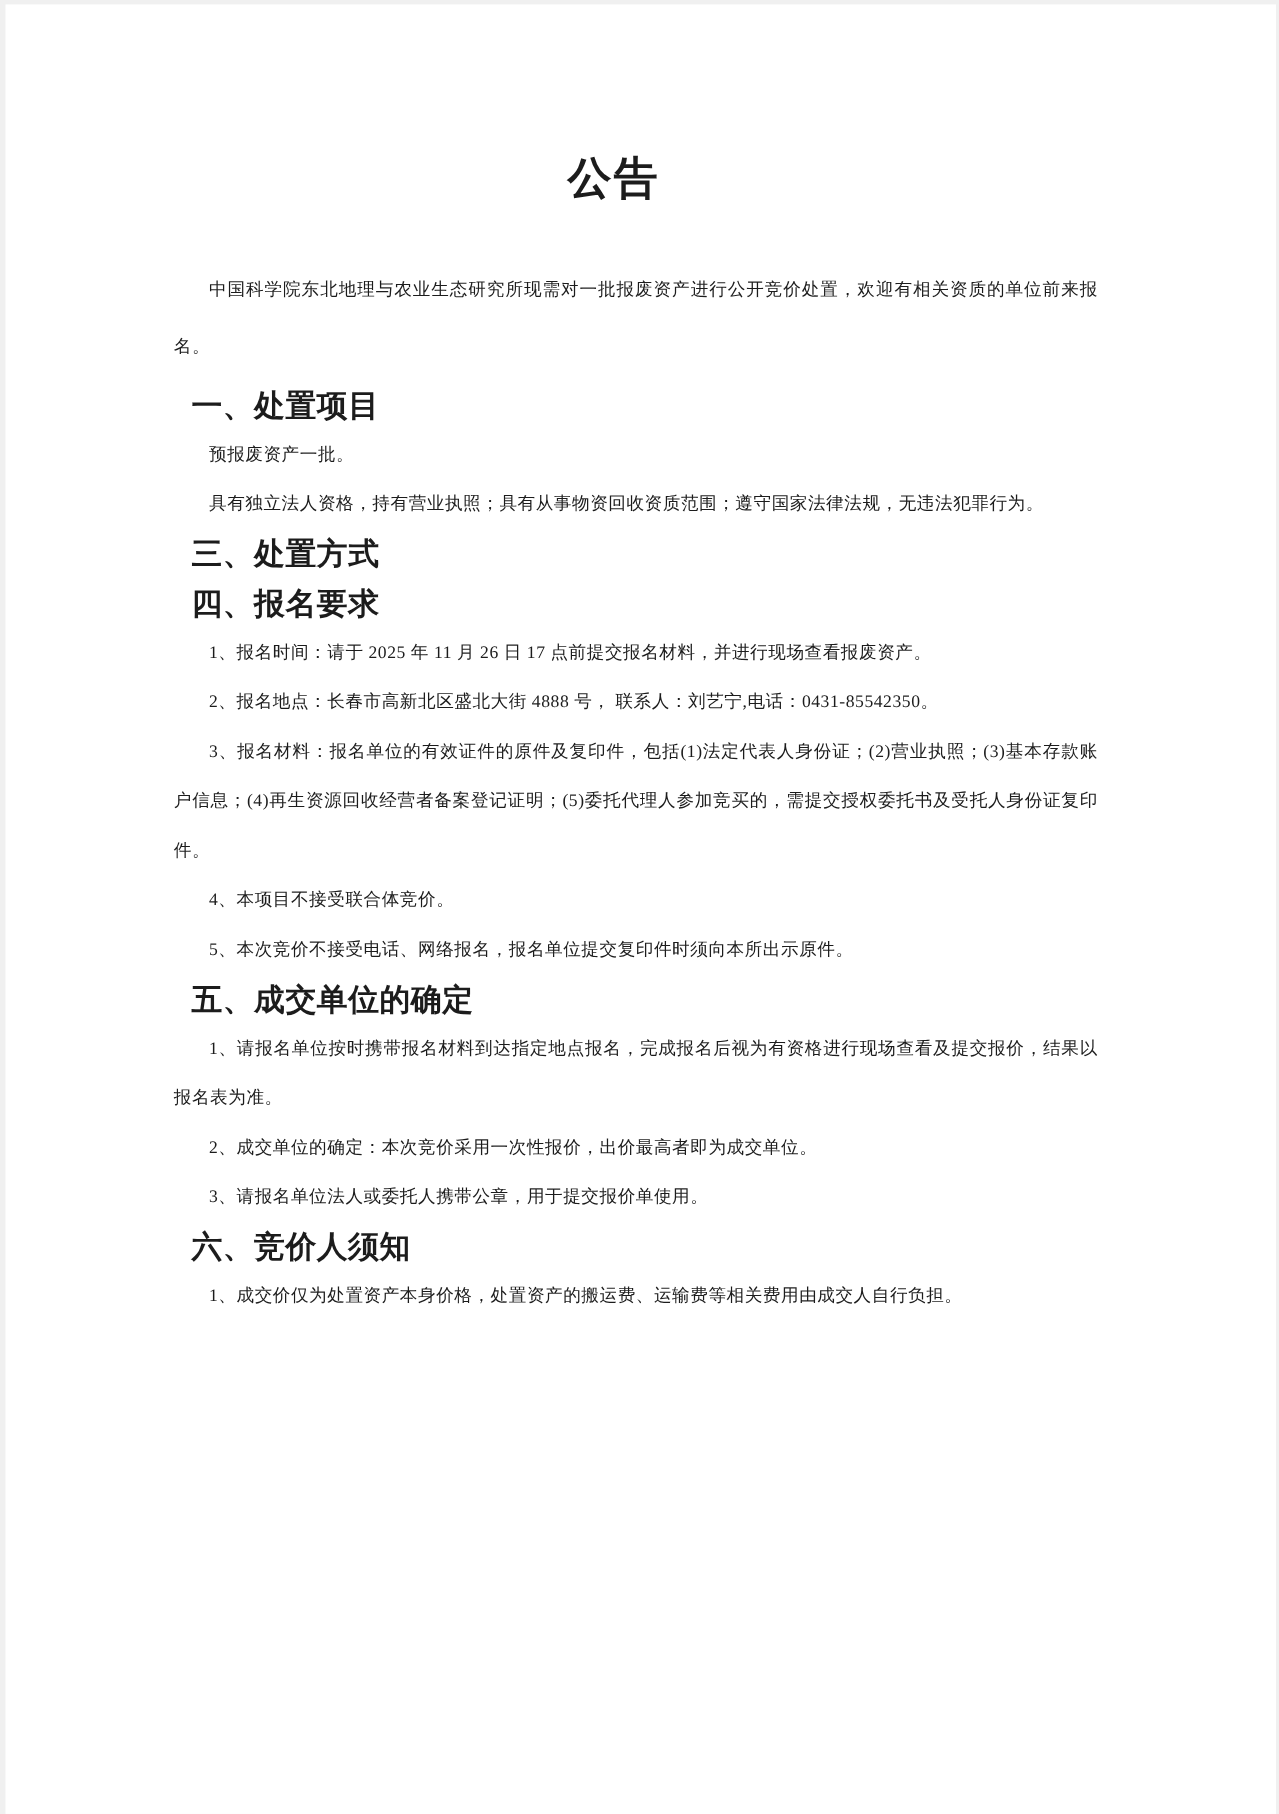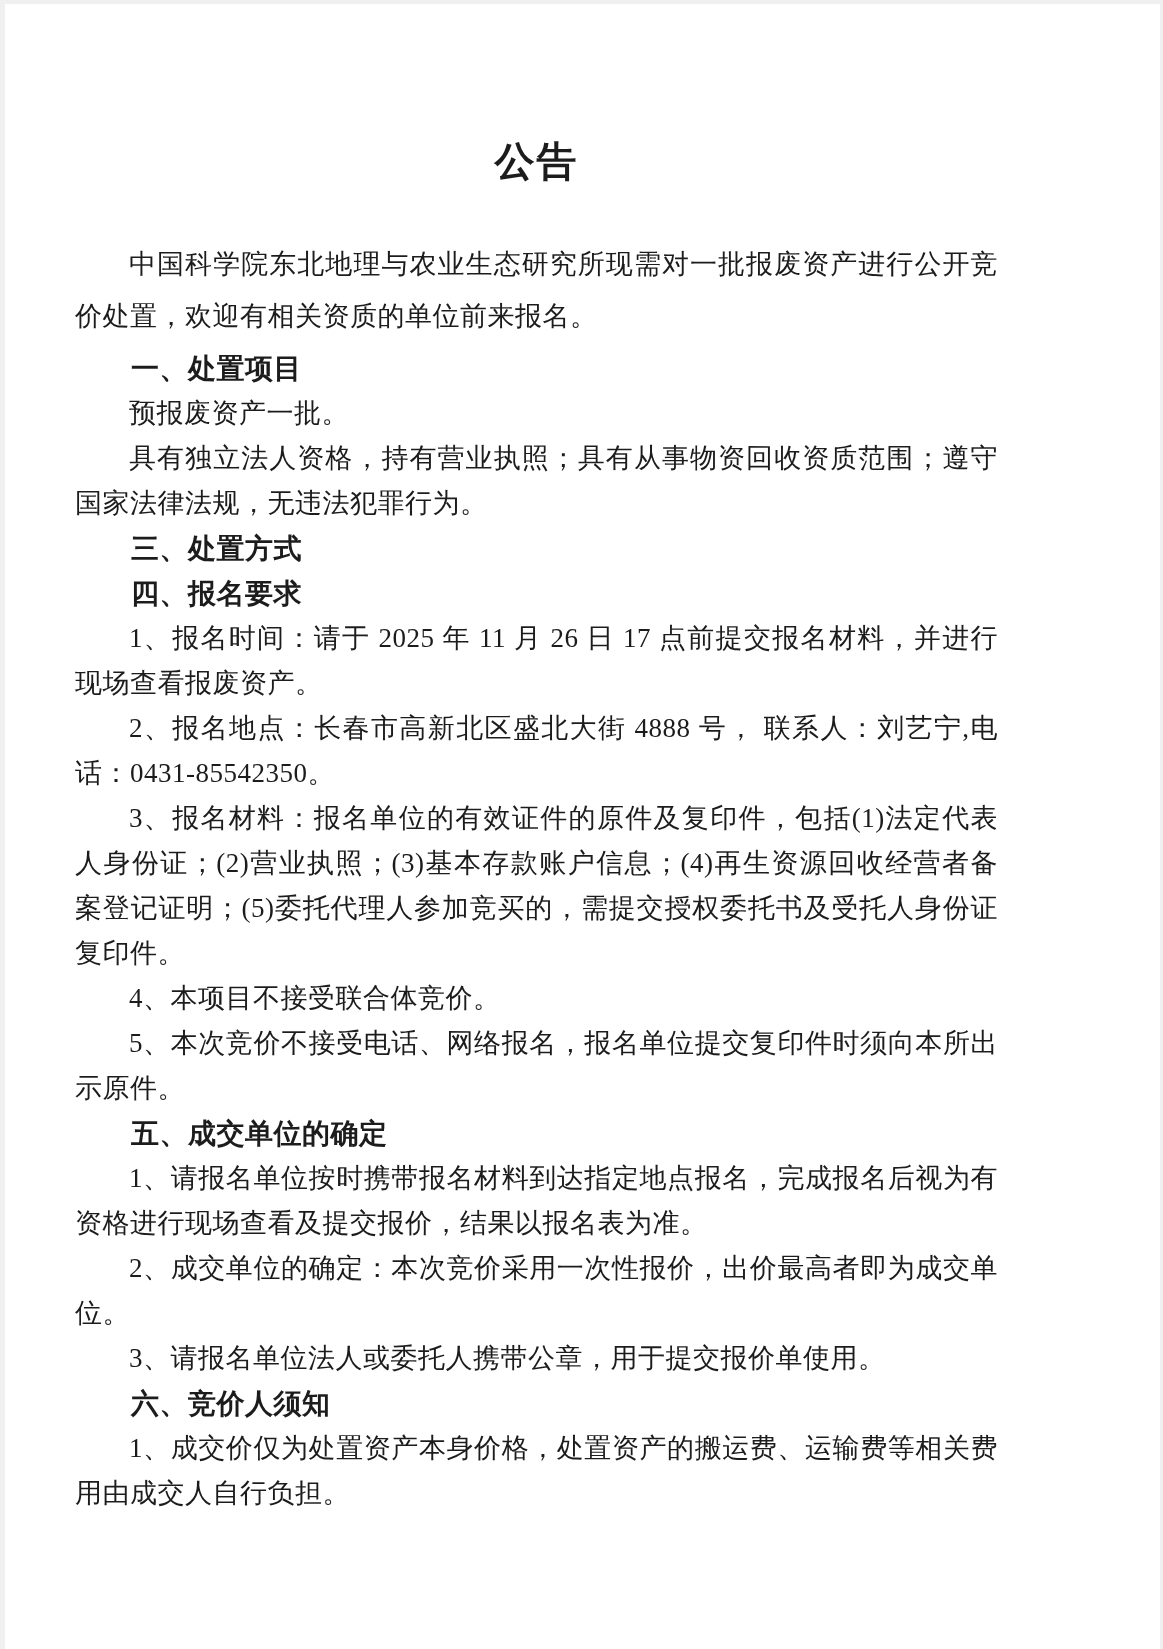--- a/index.html
+++ b/index.html
@@ -11,39 +11,40 @@
     overflow: hidden;
   }
   .page {
     position: absolute;
     top: 4px;
     left: 5px;
     width: 1155px;
     height: 1645px;
     background: #ffffff;
     color: #1c1c1c;
-    padding: 0 162px 0 70px;
+    padding: 0 162px 0 113px;
   }
   .doc-title {
     margin-top: 134px;
     margin-bottom: 52px;
     text-align: center;
     font-size: 40px;
     font-weight: 700;
     line-height: 1.2;
     letter-spacing: 2px;
     text-indent: 0;
   }
   .para {
-    font-size: 27px;
+    font-size: 16px;
     line-height: 45px;
     text-align: justify;
     text-justify: inter-ideograph;
     text-indent: 2em;
     letter-spacing: 0.5px;
+    margin-left: 40px;
   }
   .intro {
     line-height: 52px;
     margin-bottom: 4px;
   }
   .section-heading {
     font-size: 28px;
     font-weight: 700;
     line-height: 45px;
     text-indent: 2em;

